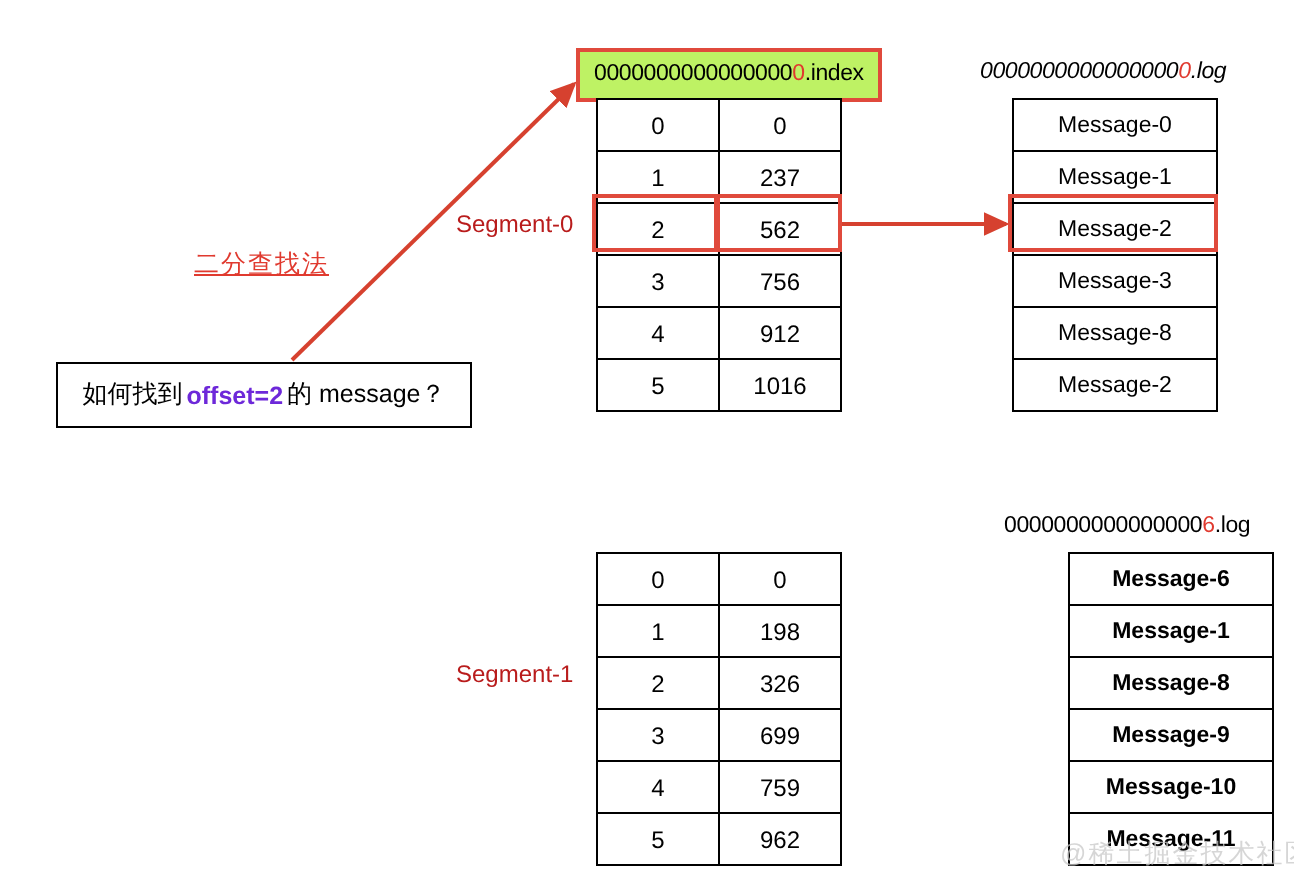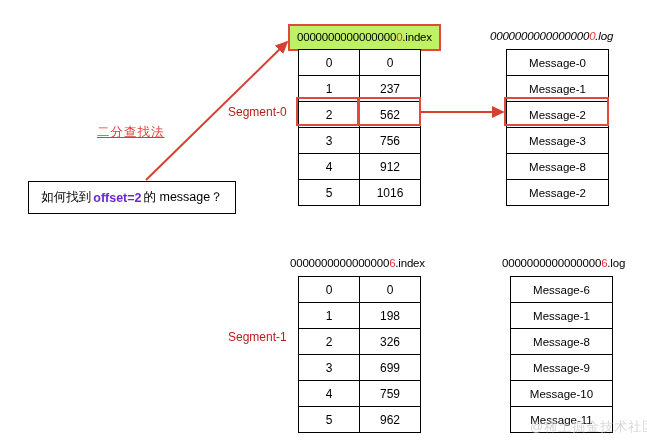--- a/index.html
+++ b/index.html
@@ -200,23 +200,20 @@
         <td>Message-8</td>
       </tr>
       <tr>
         <td>Message-2</td>
       </tr>
     </tbody>
   </table>
 
   <div class="abs hl-rect" style="left:504px; top:97px; width:105px; height:29px;"></div>
 
-  <div class="abs filename" style="left:290px; top:255px;">
-    <span>0000000000000000</span><span class="hl">6</span><span>.index</span>
-  </div>
 
   <div class="abs segment-label" style="left:228px; top:330px;">Segment-1</div>
 
   <table class="tbl index-tbl abs" style="left:298px; top:276px;">
     <tbody>
       <tr>
         <td>0</td>
         <td>0</td>
       </tr>
       <tr>
@@ -239,21 +236,21 @@
         <td>5</td>
         <td>962</td>
       </tr>
     </tbody>
   </table>
 
   <div class="abs filename" style="left:490px; top:255px;margin-left:12px;">
     <span>0000000000000000</span><span class="hl">6</span><span>.log</span>
   </div>
 
-  <table class="tbl log-tbl abs" style="left:510px; top:276px;">
+  <table class="tbl log-tbl abs" style="left:534px; top:276px;font-weight:bold;">
     <tbody>
       <tr>
         <td>Message-6</td>
       </tr>
       <tr>
         <td>Message-1</td>
       </tr>
       <tr>
         <td>Message-8</td>
       </tr>

